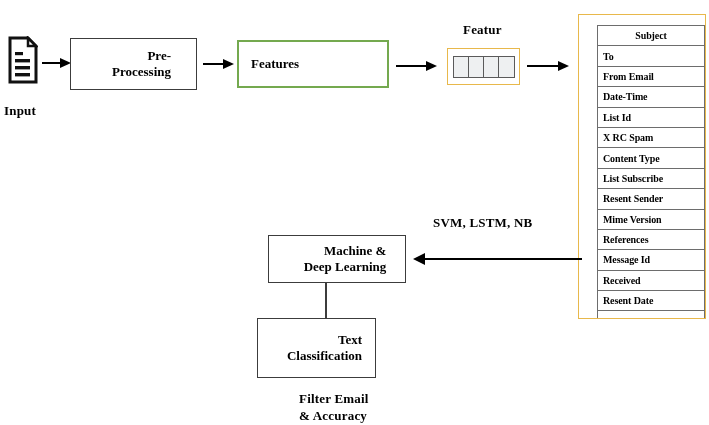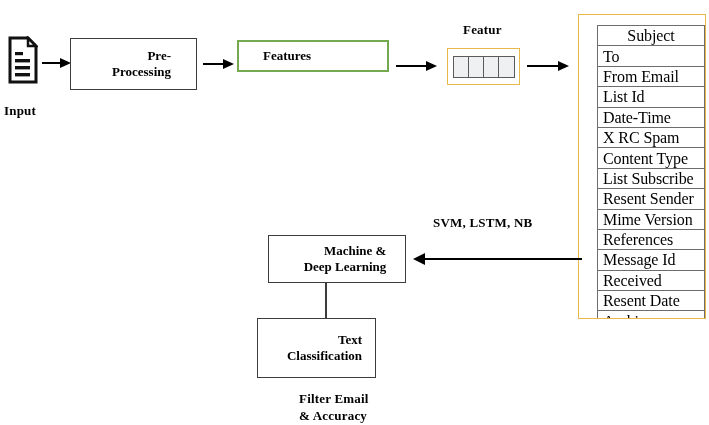--- a/index.html
+++ b/index.html
@@ -55,22 +55,22 @@
     text-align: right;
     font-weight: bold;
     font-size: 13px;
     line-height: 16px;
     padding-left: 16px;
   }
   .box-dark  { border: 1.6px solid #3c3c3c; }
   .box-green { border: 2px solid #74a94f; }
 
   #preprocessing-box { left: 70px;  top: 38px;  width: 127px; height: 52px; }
-  #features-box      { left: 237px; top: 40px;  width: 152px; height: 32px;
-                       justify-content: flex-start; padding-left: 24px; text-align: left; }
+  #features-box      { left: 237px; top: 40px;  width: 152px; height: 48px;
+                       justify-content: flex-start; padding-left: 12px; text-align: left; }
   #ml-box            { left: 268px; top: 235px; width: 138px; height: 48px; }
   #textclass-box     { left: 257px; top: 318px; width: 119px; height: 60px; }
 
   
   .arrow-line {
     position: absolute;
     background: #000000;
     height: 1.6px;
   }
   .arrow-head-r {
@@ -149,22 +149,22 @@
     vertical-align: middle;
   }
   #extract-table td.gutter {
     width: 12px;
     border-left: none;
     border-top: none;
     border-bottom: none;
     border-right: 1px solid #6d6d6d;
   }
   #extract-table td.cell {
-    font-weight: normal;
-    font-size: 16px;
+    font-weight: bold;
+    font-size: 10px;
     line-height: 13px;
     padding-left: 5px;
     white-space: nowrap;
     letter-spacing: -0.1px;
   }
   #extract-table tr.first td.cell { text-align: center; padding-left: 0; }
 
   
   #input-label    { left: 4px;   top: 103px; }
   #featur-label   { left: 463px; top: 22px;  }
@@ -231,25 +231,25 @@
         <tr>
           <td class="gutter"></td>
           <td class="cell">To</td>
         </tr>
         <tr>
           <td class="gutter"></td>
           <td class="cell">From Email</td>
         </tr>
         <tr>
           <td class="gutter"></td>
+          <td class="cell">Date-Time</td>
+        </tr>
+        <tr>
+          <td class="gutter"></td>
           <td class="cell">List Id</td>
-        </tr>
-        <tr>
-          <td class="gutter"></td>
-          <td class="cell">Date-Time</td>
         </tr>
         <tr>
           <td class="gutter"></td>
           <td class="cell">X RC Spam</td>
         </tr>
         <tr>
           <td class="gutter"></td>
           <td class="cell">Content Type</td>
         </tr>
         <tr>

